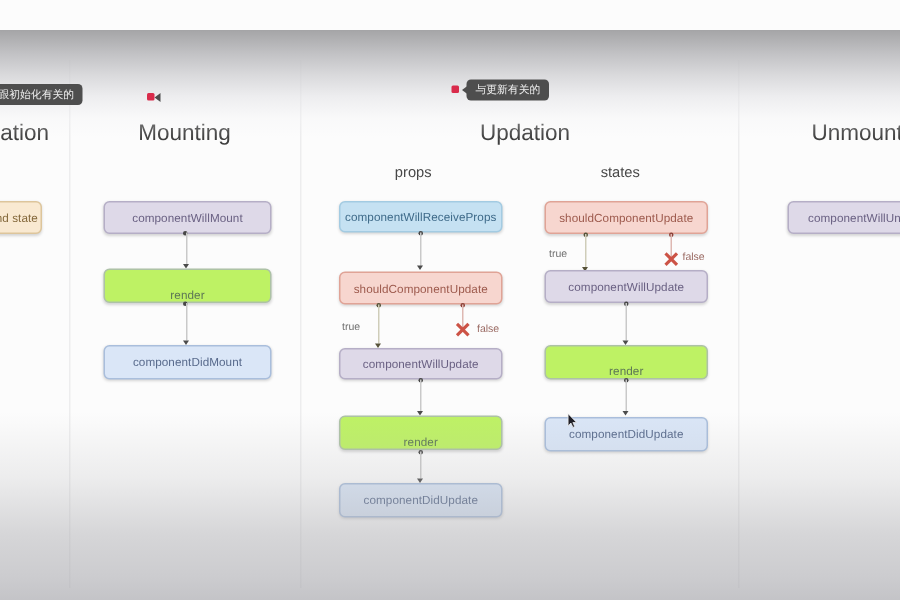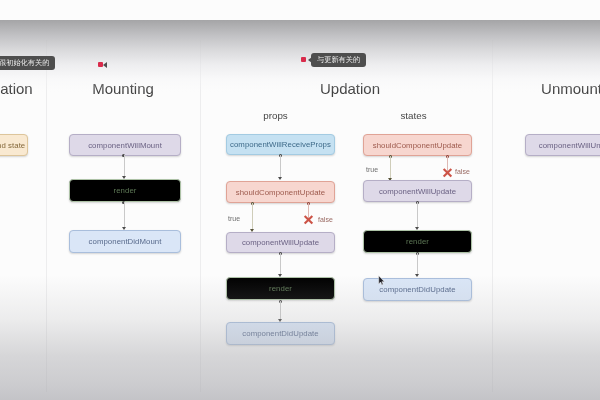--- a/index.html
+++ b/index.html
@@ -12,21 +12,21 @@
   .coltitle{position:absolute;font-size:15px;color:#3f3f3f;white-space:nowrap;
             text-align:center;line-height:15px;}
   .subtitle{position:absolute;font-size:9.8px;color:#474747;white-space:nowrap;
             text-align:center;line-height:10px;}
 
   .node{position:absolute;box-sizing:border-box;border-radius:4px;border:1px solid;
         display:flex;align-items:center;justify-content:center;
         font-size:7.8px;letter-spacing:.05px;white-space:nowrap;
         box-shadow:0 1px 2px rgba(0,0,0,.16);}
   .n-purple{background:#ded9e8;border-color:#b5aec6;color:#6a6183;text-align:right;}
-  .n-green {background:#000000;border-color:#adc2a6;color:#5d7755;}
+  .n-green {background:#bef264;border-color:#adc2a6;color:#5d7755;align-items:flex-end;}
   .n-blue  {background:#dae6f7;border-color:#a9bedc;color:#586a8c;}
   .n-cyan  {background:#c5e1f2;border-color:#a3cbe2;color:#3e6a89;}
   .n-red   {background:#f7d6cf;border-color:#e0a396;color:#9d5a4d;}
   .n-orange{background:#f9e9d1;border-color:#ddc59b;color:#85693c;}
 
   .edgelbl{position:absolute;font-size:7px;color:#6f6f6f;white-space:nowrap;line-height:7px;}
   .edgelbl.f{color:#9a6a63;}
 
   .line{position:absolute;background:#c9c9c9;width:1px;}
   .line.t{background:#cfcdb9;}

